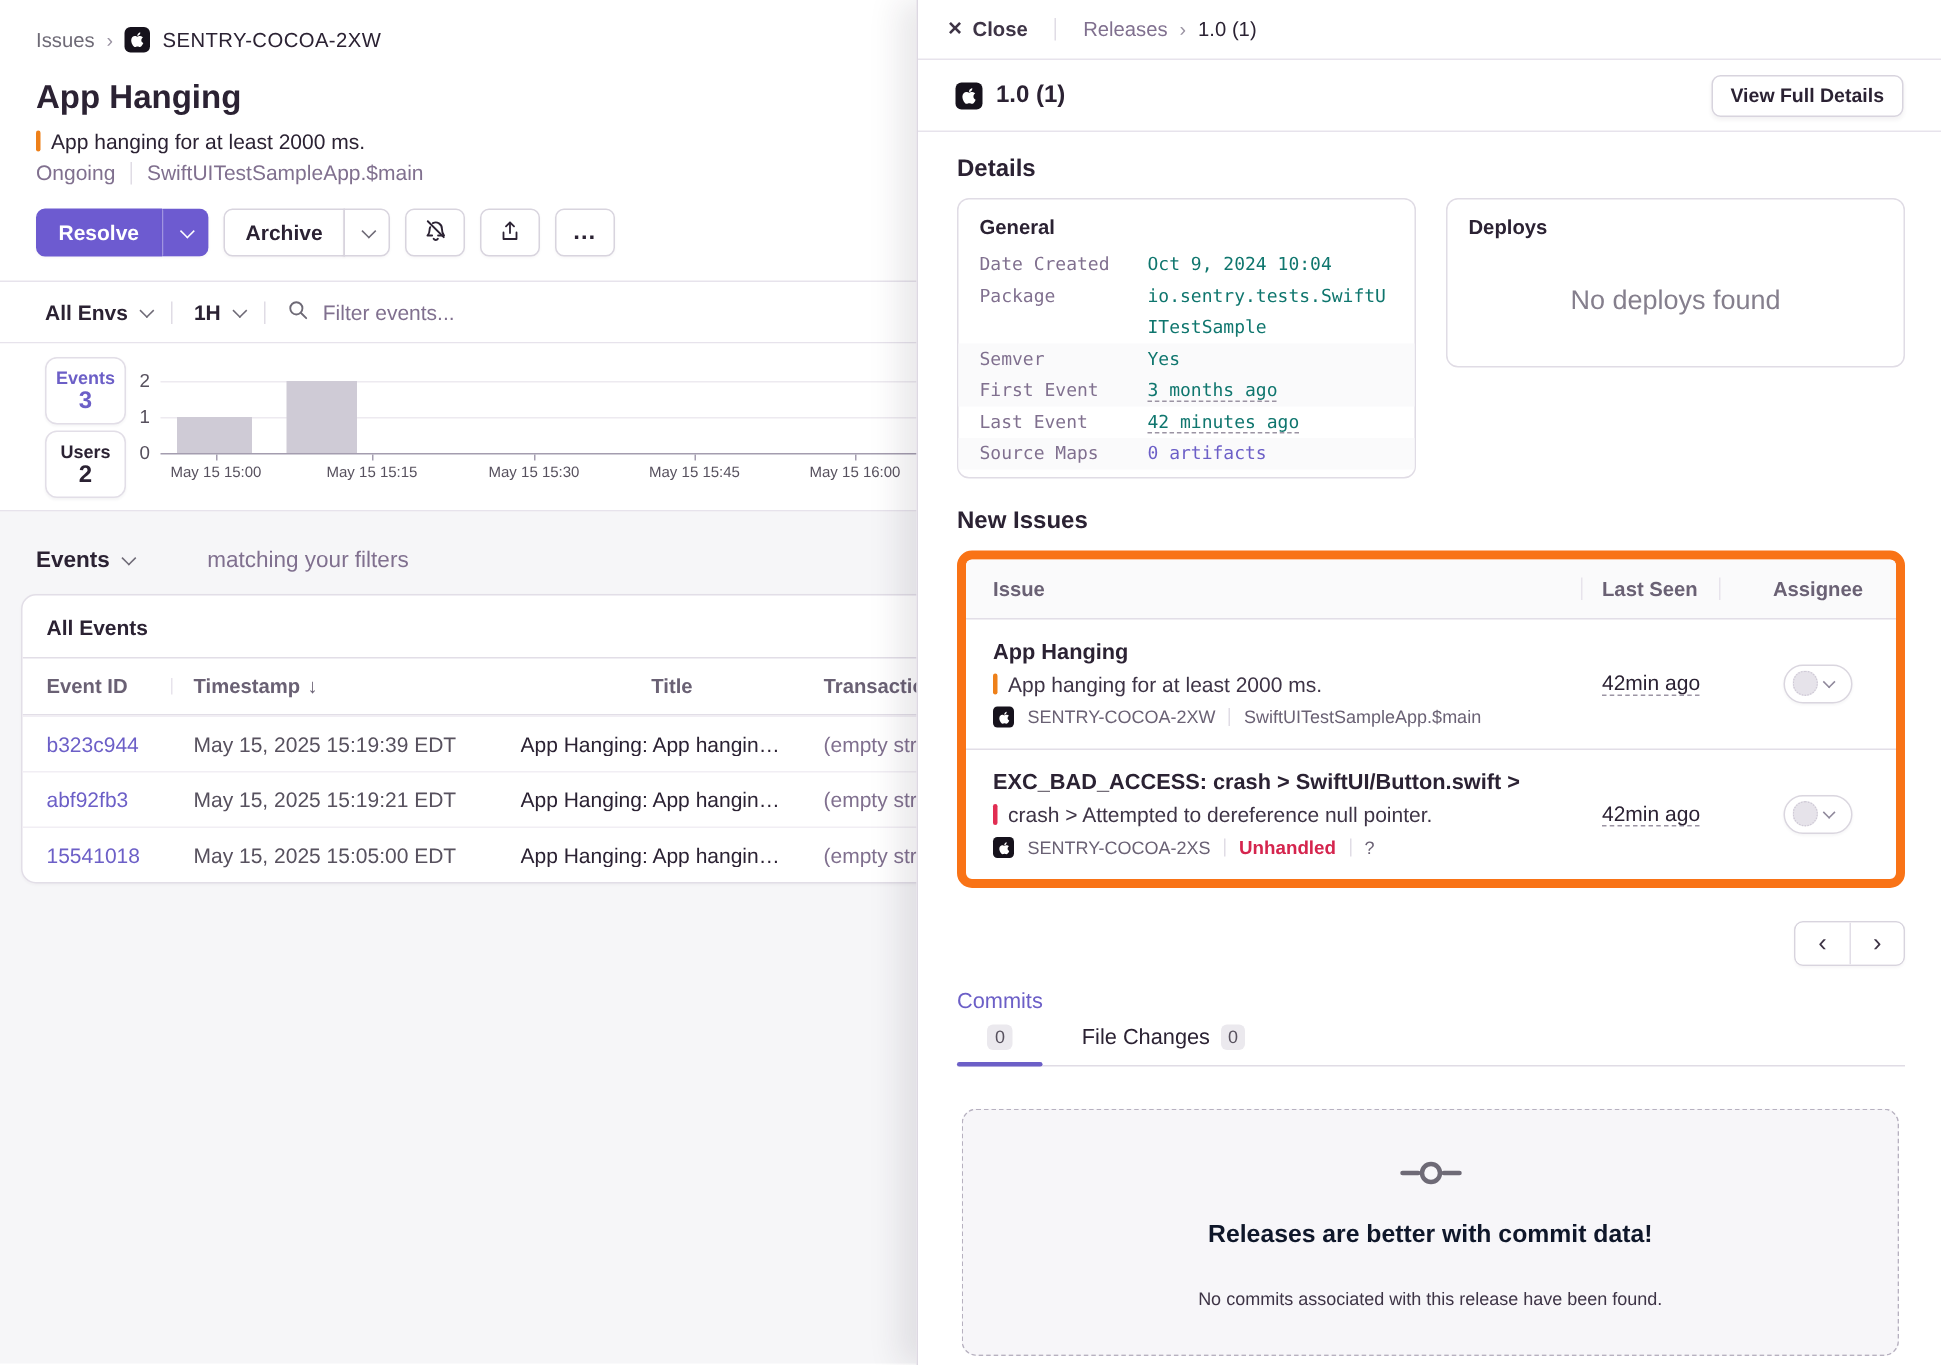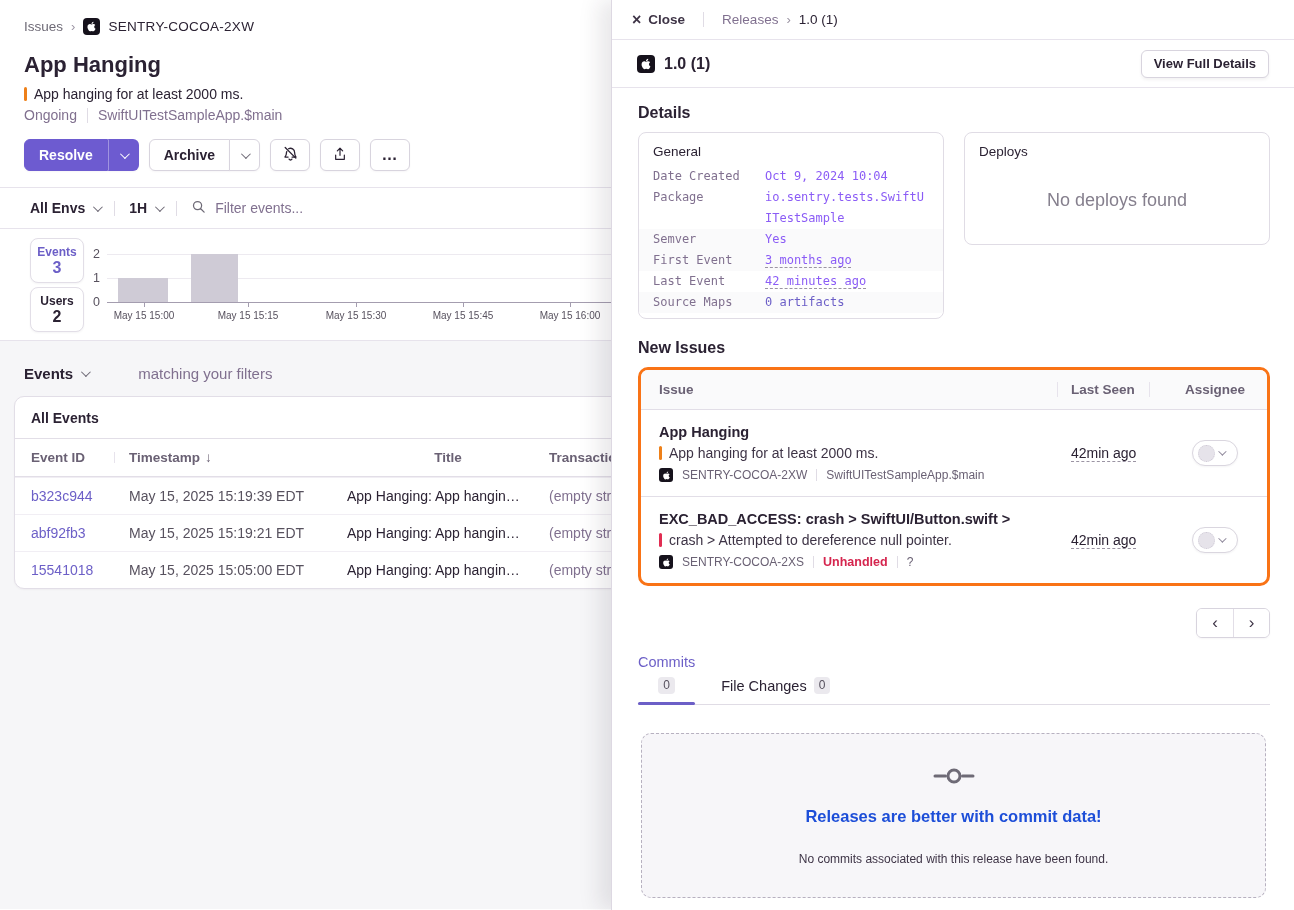--- a/index.html
+++ b/index.html
@@ -92,32 +92,32 @@
   .release-header { height:48px; display:flex; align-items:center; gap:9px; padding:0 25px; border-bottom:1px solid #E7E3EC; }
   .release-title { font-size:16px; font-weight:700; }
   .release-header .spacer { flex:1; }
   .btn-sm { height:28px; padding:0 12px; font-size:13px; font-weight:600; border:1px solid #D8D4DE; border-radius:6px; background:#fff; color:#2B2233; cursor:pointer; box-shadow:0 2px 3px rgba(43,34,51,.06); }
 
   .drawer-content { padding:16px 24px 0 26px; }
   .section-heading { font-size:16px; font-weight:700; color:#2B2233; }
   .details-cards { display:flex; gap:20px; margin-top:10px; align-items:flex-start; }
   .card { border:1px solid #E0DCE5; border-radius:8px; background:#fff; }
   .general-card { width:306px; padding-bottom:5px; }
-  .card-title { font-size:13.5px; font-weight:400; padding:11px 14px 7px 14px; }
+  .card-title { font-size:13.5px; font-weight:700; padding:11px 14px 7px 14px; }
   .kv-row { display:flex; padding:0 14px; font-family:"DejaVu Sans Mono",monospace; font-size:12px; line-height:21px; }
   .kv-row.alt { background:#FAFAFB; }
   .kv-label { width:112px; flex:none; color:#80708F; }
-  .kv-value { flex:1; color:#8b5cf6; word-break:break-word; }
+  .kv-value { flex:1; color:#0f766e; word-break:break-word; }
   .u-dash { text-decoration:underline dashed 1px; text-underline-offset:3px; text-decoration-color:#9B94A3; }
   .kv-value.link { color:#6C5FC7; }
   .deploys-card { flex:1; height:113px; display:flex; flex-direction:column; }
   .deploys-empty { flex:1; display:flex; align-items:center; justify-content:center; font-size:18px; color:#857F8D; padding-bottom:10px; }
 
   .new-issues-heading { margin-top:20px; }
-  .issues-card { margin-top:10px; border:3px solid #f97316; border-radius:10px; overflow:hidden; }
+  .issues-card { margin-top:10px; border:6px solid #f97316; border-radius:10px; overflow:hidden; }
   .iss-head { display:flex; align-items:center; height:40px; background:#FAFAFB; border-bottom:1px solid #E2DEE7; font-size:13.5px; font-weight:600; color:#6A6174; }
   .iss-th { position:relative; }
   .iss-th:not(:first-child)::before { content:""; position:absolute; left:-14px; top:0px; bottom:0px; width:1px; background:#E7E3EC; }
   .iss-col-main { flex:1; padding-left:18px; }
   .iss-col-seen { width:92px; flex:none; }
   .iss-col-assignee { width:104px; flex:none; text-align:center; }
   .iss-row { display:flex; align-items:center; padding:14px 0; }
   .iss-row + .iss-row { border-top:1px solid #E2DEE7; }
   .iss-title { font-size:14.5px; font-weight:700; color:#2B2233; cursor:pointer; }
   .iss-sub { margin-top:5px; display:flex; align-items:center; gap:7px; font-size:14px; color:#3E3446; }
@@ -135,21 +135,21 @@
   .page-btn + .page-btn { border-left:1px solid #E2DEE7; }
 
   .tabs-row { display:flex; align-items:flex-end; gap:26px; margin-top:16px; border-bottom:1px solid #E0DCE5; }
   .tab { position:relative; display:flex; align-items:center; gap:7px; padding-bottom:10px; font-size:14.5px; cursor:pointer; }
   .tab .count-badge { background:#EBE9EE; color:#57515e; font-size:12px; line-height:17px; padding:0 5px; border-radius:4px; }
   .tab-active { color:#6C5FC7;flex-direction:column; }
   .tab-active::after { content:""; position:absolute; left:0; right:0; bottom:-1px; height:3px; border-radius:2px; background:#6C5FC7; }
   .tab-inactive { color:#2B2233; }
 
   .commits-empty { margin:28px 4px 0 3px; height:165px; border:1px dashed #B7B1C0; border-radius:10px; background:#F7F6F9; display:flex; flex-direction:column; align-items:center; justify-content:center; }
-  .commits-empty-title { margin-top:16px; font-size:16.5px; font-weight:700; color:#1d4ed8; }
+  .commits-empty-title { margin-top:16px; font-size:16.5px; font-weight:700; color:#0f172a; }
   .commits-empty-sub { margin-top:26px; font-size:12px; color:#3E3446; }
 </style>
 </head>
 <body>
 
 <div class="app">
 
   <div class="left-panel">
 
     <div class="issue-header">

